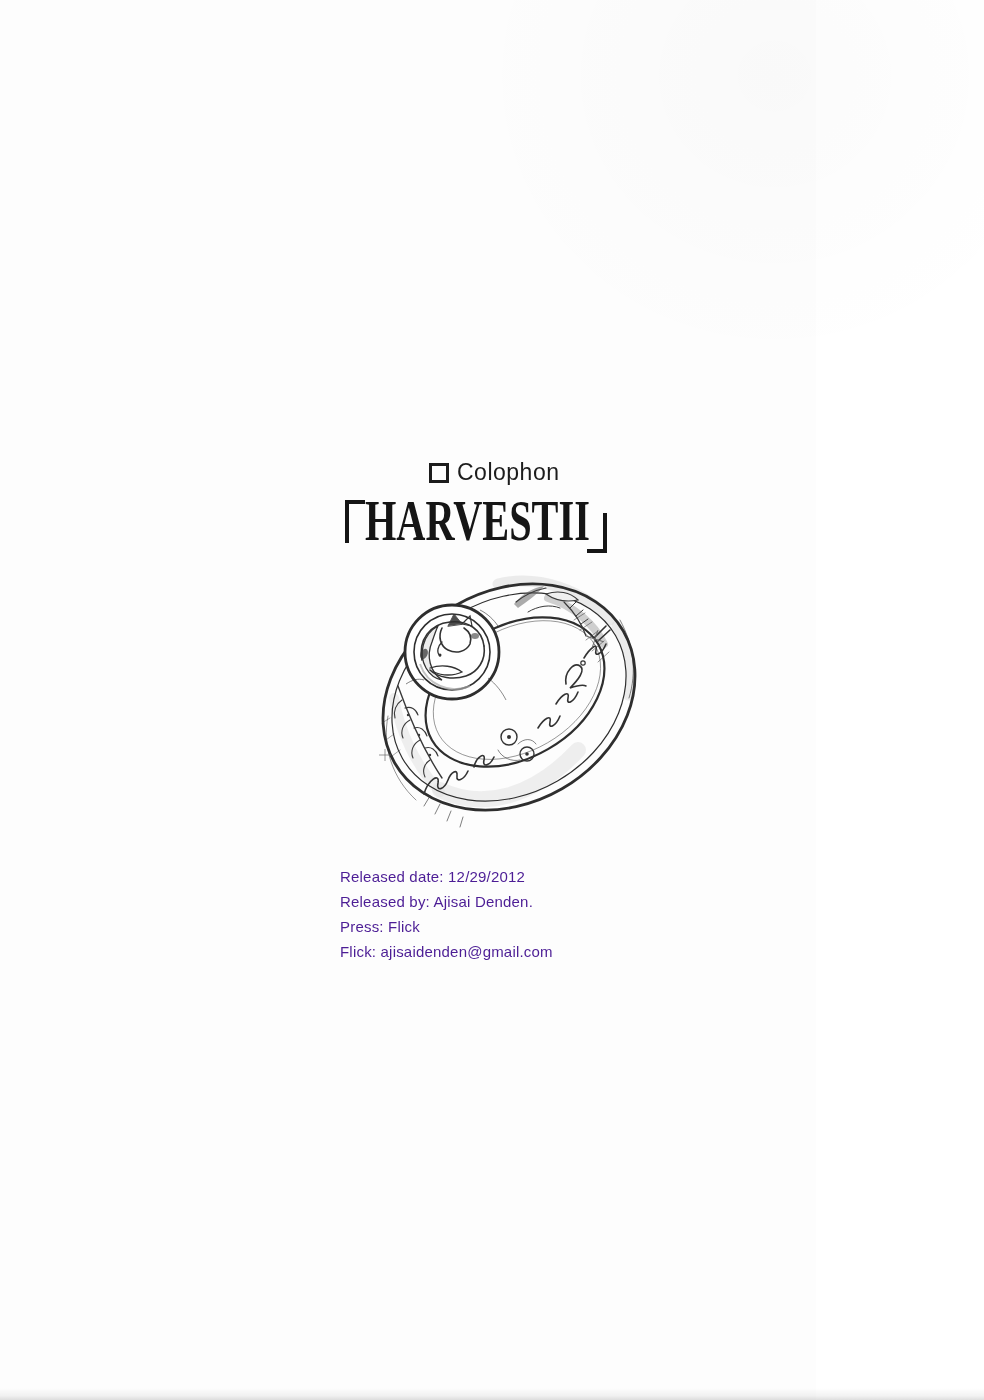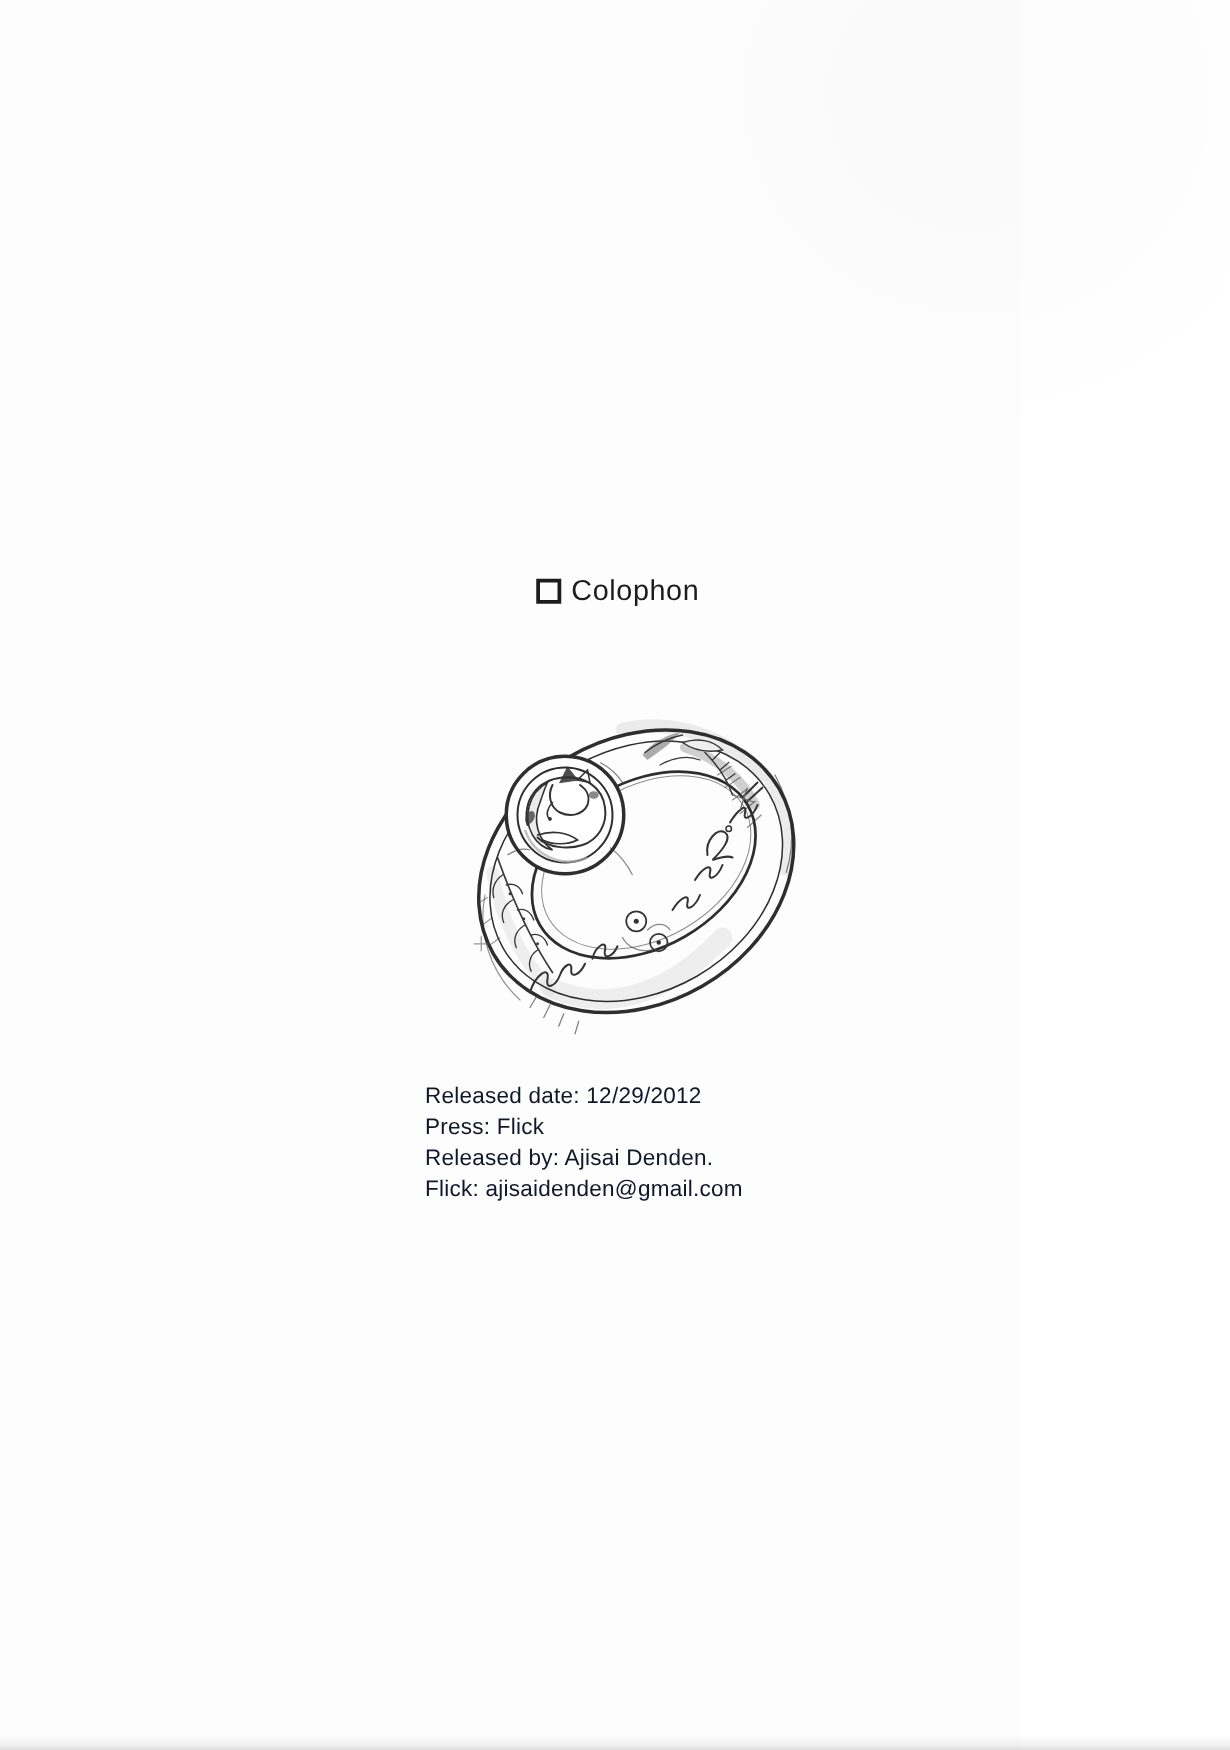--- a/index.html
+++ b/index.html
@@ -53,22 +53,22 @@
     color:#151515;
   }
   
   .ring{
     position:absolute;left:378px;top:568px;
     width:275px;height:265px;
   }
   
   .info{
     position:absolute;left:340px;top:864px;
-    font-size:18px;line-height:25px;letter-spacing:.2px;
-    color:#0f172a;
+    font-size:15px;line-height:25px;letter-spacing:.2px;
+    color:#4c1d95;
   }
   .info-line{white-space:nowrap;}
   
   .bottom-edge{
     position:absolute;left:0;bottom:0;width:984px;height:12px;
     background:linear-gradient(to bottom, rgba(0,0,0,0) 0%, rgba(0,0,0,0.05) 65%, rgba(0,0,0,0.13) 100%);
   }
   .top-tint{
     position:absolute;left:460px;top:0;width:524px;height:380px;
     background:radial-gradient(ellipse at 60% 20%, rgba(0,0,0,0.015), rgba(0,0,0,0) 70%);
@@ -77,20 +77,25 @@
 </head>
 <body>
 
 <div class="page">
 
   <div class="colophon-header">
     <span class="sq-icon"></span>
     <span class="colophon-text">Colophon</span>
   </div>
 
+  <div class="title">
+    <span class="br br-open"></span>
+    <span class="title-text">HARVESTII</span>
+    <span class="br br-close"></span>
+  </div>
 
   <svg class="ring" viewBox="0 0 275 265" xmlns="http://www.w3.org/2000/svg">
 
     <g fill="none" stroke-linecap="round">
       <path d="M 120 16 C 160 6 205 22 232 52" stroke="#dcdcdc" stroke-width="11" opacity="0.55"></path>
       <path d="M 238 58 C 252 82 256 106 250 128" stroke="#dcdcdc" stroke-width="9" opacity="0.5"></path>
       <path d="M 62 222 C 105 242 155 230 200 182" stroke="#e4e4e4" stroke-width="16" opacity="0.6"></path>
       <path d="M 170 30 C 196 38 216 56 226 76" stroke="#8a8a8a" stroke-width="8" opacity="0.4"></path>
       <path d="M 16 130 C 22 164 38 198 62 224" stroke="#e0e0e0" stroke-width="10" opacity="0.5"></path>
     </g>
@@ -173,20 +178,20 @@
         <circle cx="62" cy="87" r="1.5" fill="#333333" stroke="none"></circle>
         <path d="M 52 100 C 64 96 76 98 84 104 C 76 108 64 108 56 104" stroke-width="1.3"></path>
         <ellipse cx="46" cy="86" rx="3.5" ry="5.5" transform="rotate(25 46 86)" fill="#3a3a3a" opacity="0.75" stroke="none"></ellipse>
         <ellipse cx="97" cy="68" rx="4" ry="3" fill="#3a3a3a" opacity="0.6" stroke="none"></ellipse>
       </g>
     </g>
   </svg>
 
   <div class="info">
     <div class="info-line">Released date: 12/29/2012</div>
+    <div class="info-line">Released by: Ajisai Denden.</div>
     <div class="info-line">Press: Flick</div>
-    <div class="info-line">Released by: Ajisai Denden.</div>
     <div class="info-line">Flick: ajisaidenden@gmail.com</div>
   </div>
 
   <div class="top-tint"></div>
   <div class="bottom-edge"></div>
 </div>
 
 </body></html>

